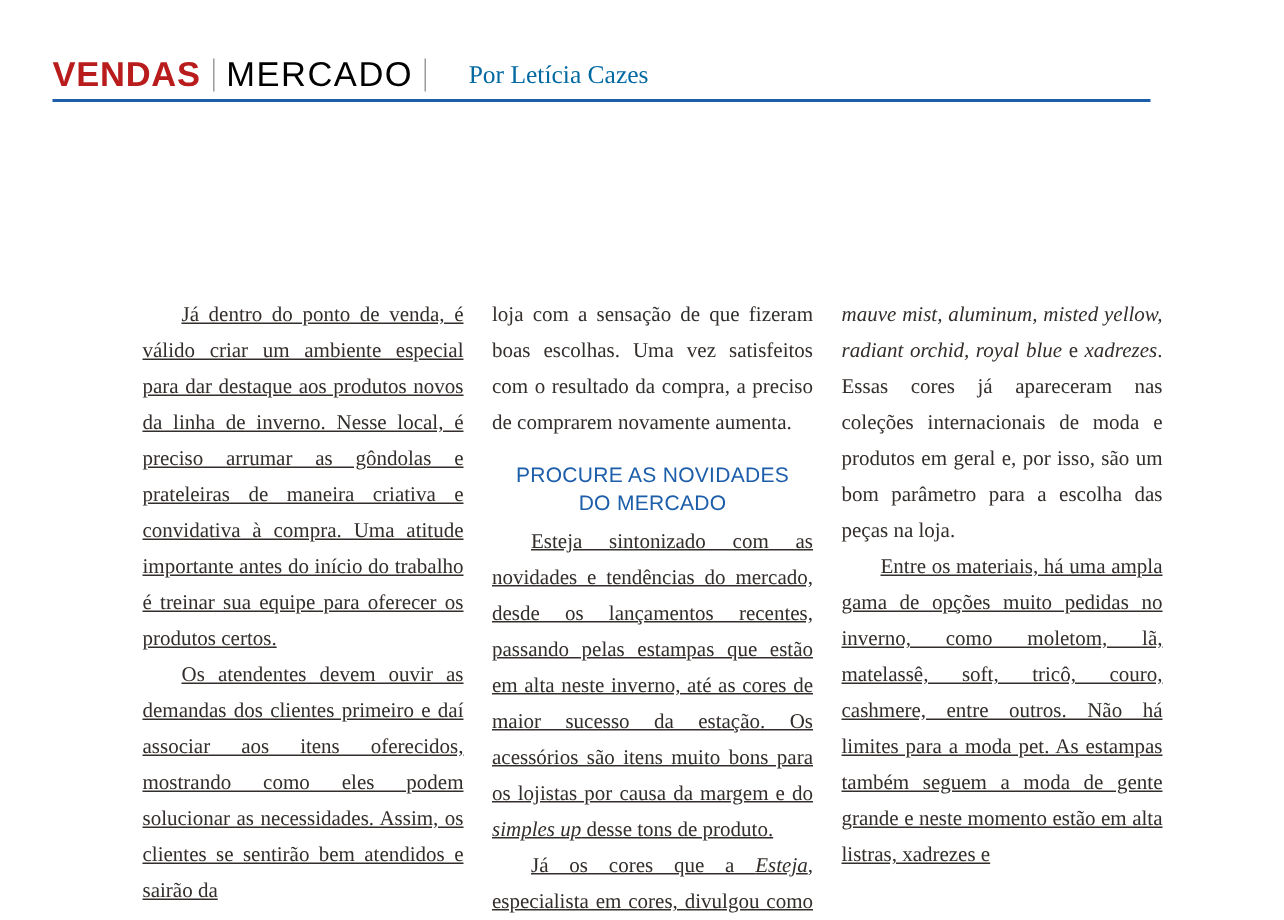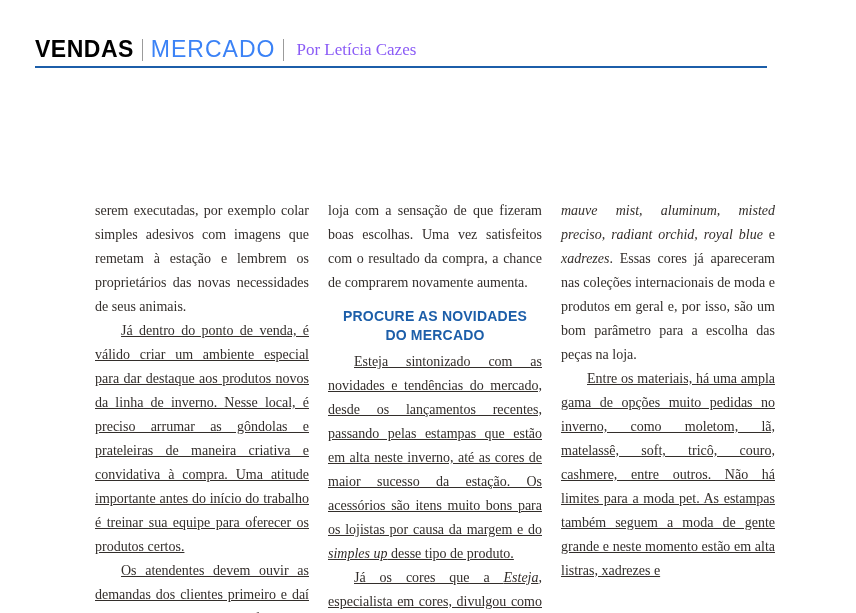--- a/index.html
+++ b/index.html
@@ -23,41 +23,41 @@
     top: 36px;
     display: flex;
     align-items: center;
     white-space: nowrap;
   }
   .masthead .section {
     font-family: "Liberation Sans", sans-serif;
     font-weight: bold;
     font-size: 23px;
     letter-spacing: 0.5px;
-    color: #000000;
+    color: #b91c1c;
   }
   .masthead .vbar {
     display: inline-block;
     width: 1px;
     height: 22px;
     background: #9b9b9b;
     margin: 0 8px;
   }
   .masthead .subsection {
     font-family: "Liberation Sans", sans-serif;
     font-weight: normal;
     font-size: 23px;
     letter-spacing: 1px;
-    color: #3b82f6;
+    color: #000000;
   }
   .masthead .byline {
     font-family: "Liberation Serif", serif;
     font-size: 17px;
-    color: #8b5cf6;
-    margin-left: 4px;
+    color: #0369a1;
+    margin-left: 20px;
   }
   .blue-rule {
     position: absolute;
     left: 35px;
     top: 66px;
     width: 732px;
     height: 2px;
     background: #1c5ea9;
   }
 
@@ -84,21 +84,21 @@
     hyphens: auto;
     -webkit-hyphens: auto;
   }
   .col p.ind {
     text-indent: 26px;
     text-decoration: underline;
   }
   .col h2.subhead {
     margin: 12px 6px 5px 6px;
     font-family: "Liberation Sans", sans-serif;
-    font-weight: bold;
+    font-weight: normal;
     font-size: 14px;
     line-height: 19px;
     letter-spacing: 0.2px;
     text-align: center;
     color: #1c5ea9;
   }
   .col i {
     font-style: italic;
   }
 </style>
@@ -114,33 +114,32 @@
       <span class="subsection">MERCADO</span>
       <span class="vbar"></span>
       <span class="byline">Por Letícia Cazes</span>
     </div>
     <div class="blue-rule"></div>
   </header>
 
   <main class="columns">
 
     <div class="col">
-      <p><span>serem executadas, por exemplo colar simples adesivos com imagens que remetam à estação e lembrem os proprietários das novas necessidades de seus animais.</span></p>
       <p class="ind"><span>Já dentro do ponto de venda, é válido criar um ambiente especial para dar destaque aos produtos novos da linha de inverno. Nesse local, é preciso arrumar as gôndolas e prateleiras de maneira criativa e convidativa à compra. Uma atitude importante antes do início do trabalho é treinar sua equipe para oferecer os produtos certos.</span></p>
       <p class="ind"><span>Os atendentes devem ouvir as demandas dos clientes primeiro e daí associar aos itens oferecidos, mostrando como eles podem solucionar as necessidades. Assim, os clientes se sentirão bem atendidos e sairão da</span></p>
     </div>
 
     <div class="col">
-      <p><span>loja com a sensação de que fizeram boas escolhas. Uma vez satisfeitos com o resultado da compra, a chance de comprarem novamente aumenta.</span></p>
+      <p><span>loja com a sensação de que fizeram boas escolhas. Uma vez satisfeitos com o resultado da compra, a preciso de comprarem novamente aumenta.</span></p>
       <h2 class="subhead">PROCURE AS NOVIDADES DO MERCADO</h2>
-      <p class="ind"><span>Esteja sintonizado com as novidades e tendências do mercado, desde os lançamentos recentes, passando pelas estampas que estão em alta neste inverno, até as cores de maior sucesso da estação. Os acessórios são itens muito bons para os lojistas por causa da margem e do </span><i>simples up</i><span> desse tipo de produto.</span></p>
+      <p class="ind"><span>Esteja sintonizado com as novidades e tendências do mercado, desde os lançamentos recentes, passando pelas estampas que estão em alta neste inverno, até as cores de maior sucesso da estação. Os acessórios são itens muito bons para os lojistas por causa da margem e do </span><i>simples up</i><span> desse tons de produto.</span></p>
       <p class="ind"><span>Já os cores que a </span><i>Esteja</i><span>, especialista em cores, divulgou como destaques para a estação foram: </span></p>
     </div>
 
     <div class="col">
-      <p><i>mauve mist, aluminum, misted preciso, radiant orchid, royal blue</i><span> e </span><i>xadrezes</i><span>. Essas cores já apareceram nas coleções internacionais de moda e produtos em geral e, por isso, são um bom parâmetro para a escolha das peças na loja.</span></p>
+      <p><i>mauve mist, aluminum, misted yellow, radiant orchid, royal blue</i><span> e </span><i>xadrezes</i><span>. Essas cores já apareceram nas coleções internacionais de moda e produtos em geral e, por isso, são um bom parâmetro para a escolha das peças na loja.</span></p>
       <p class="ind"><span>Entre os materiais, há uma ampla gama de opções muito pedidas no inverno, como moletom, lã, matelassê, soft, tricô, couro, cashmere, entre outros. Não há limites para a moda pet. As estampas também seguem a moda de gente grande e neste momento estão em alta listras, xadrezes e </span></p>
 
     </div>
 
   </main>
 
 </div>
 
 </body></html>

